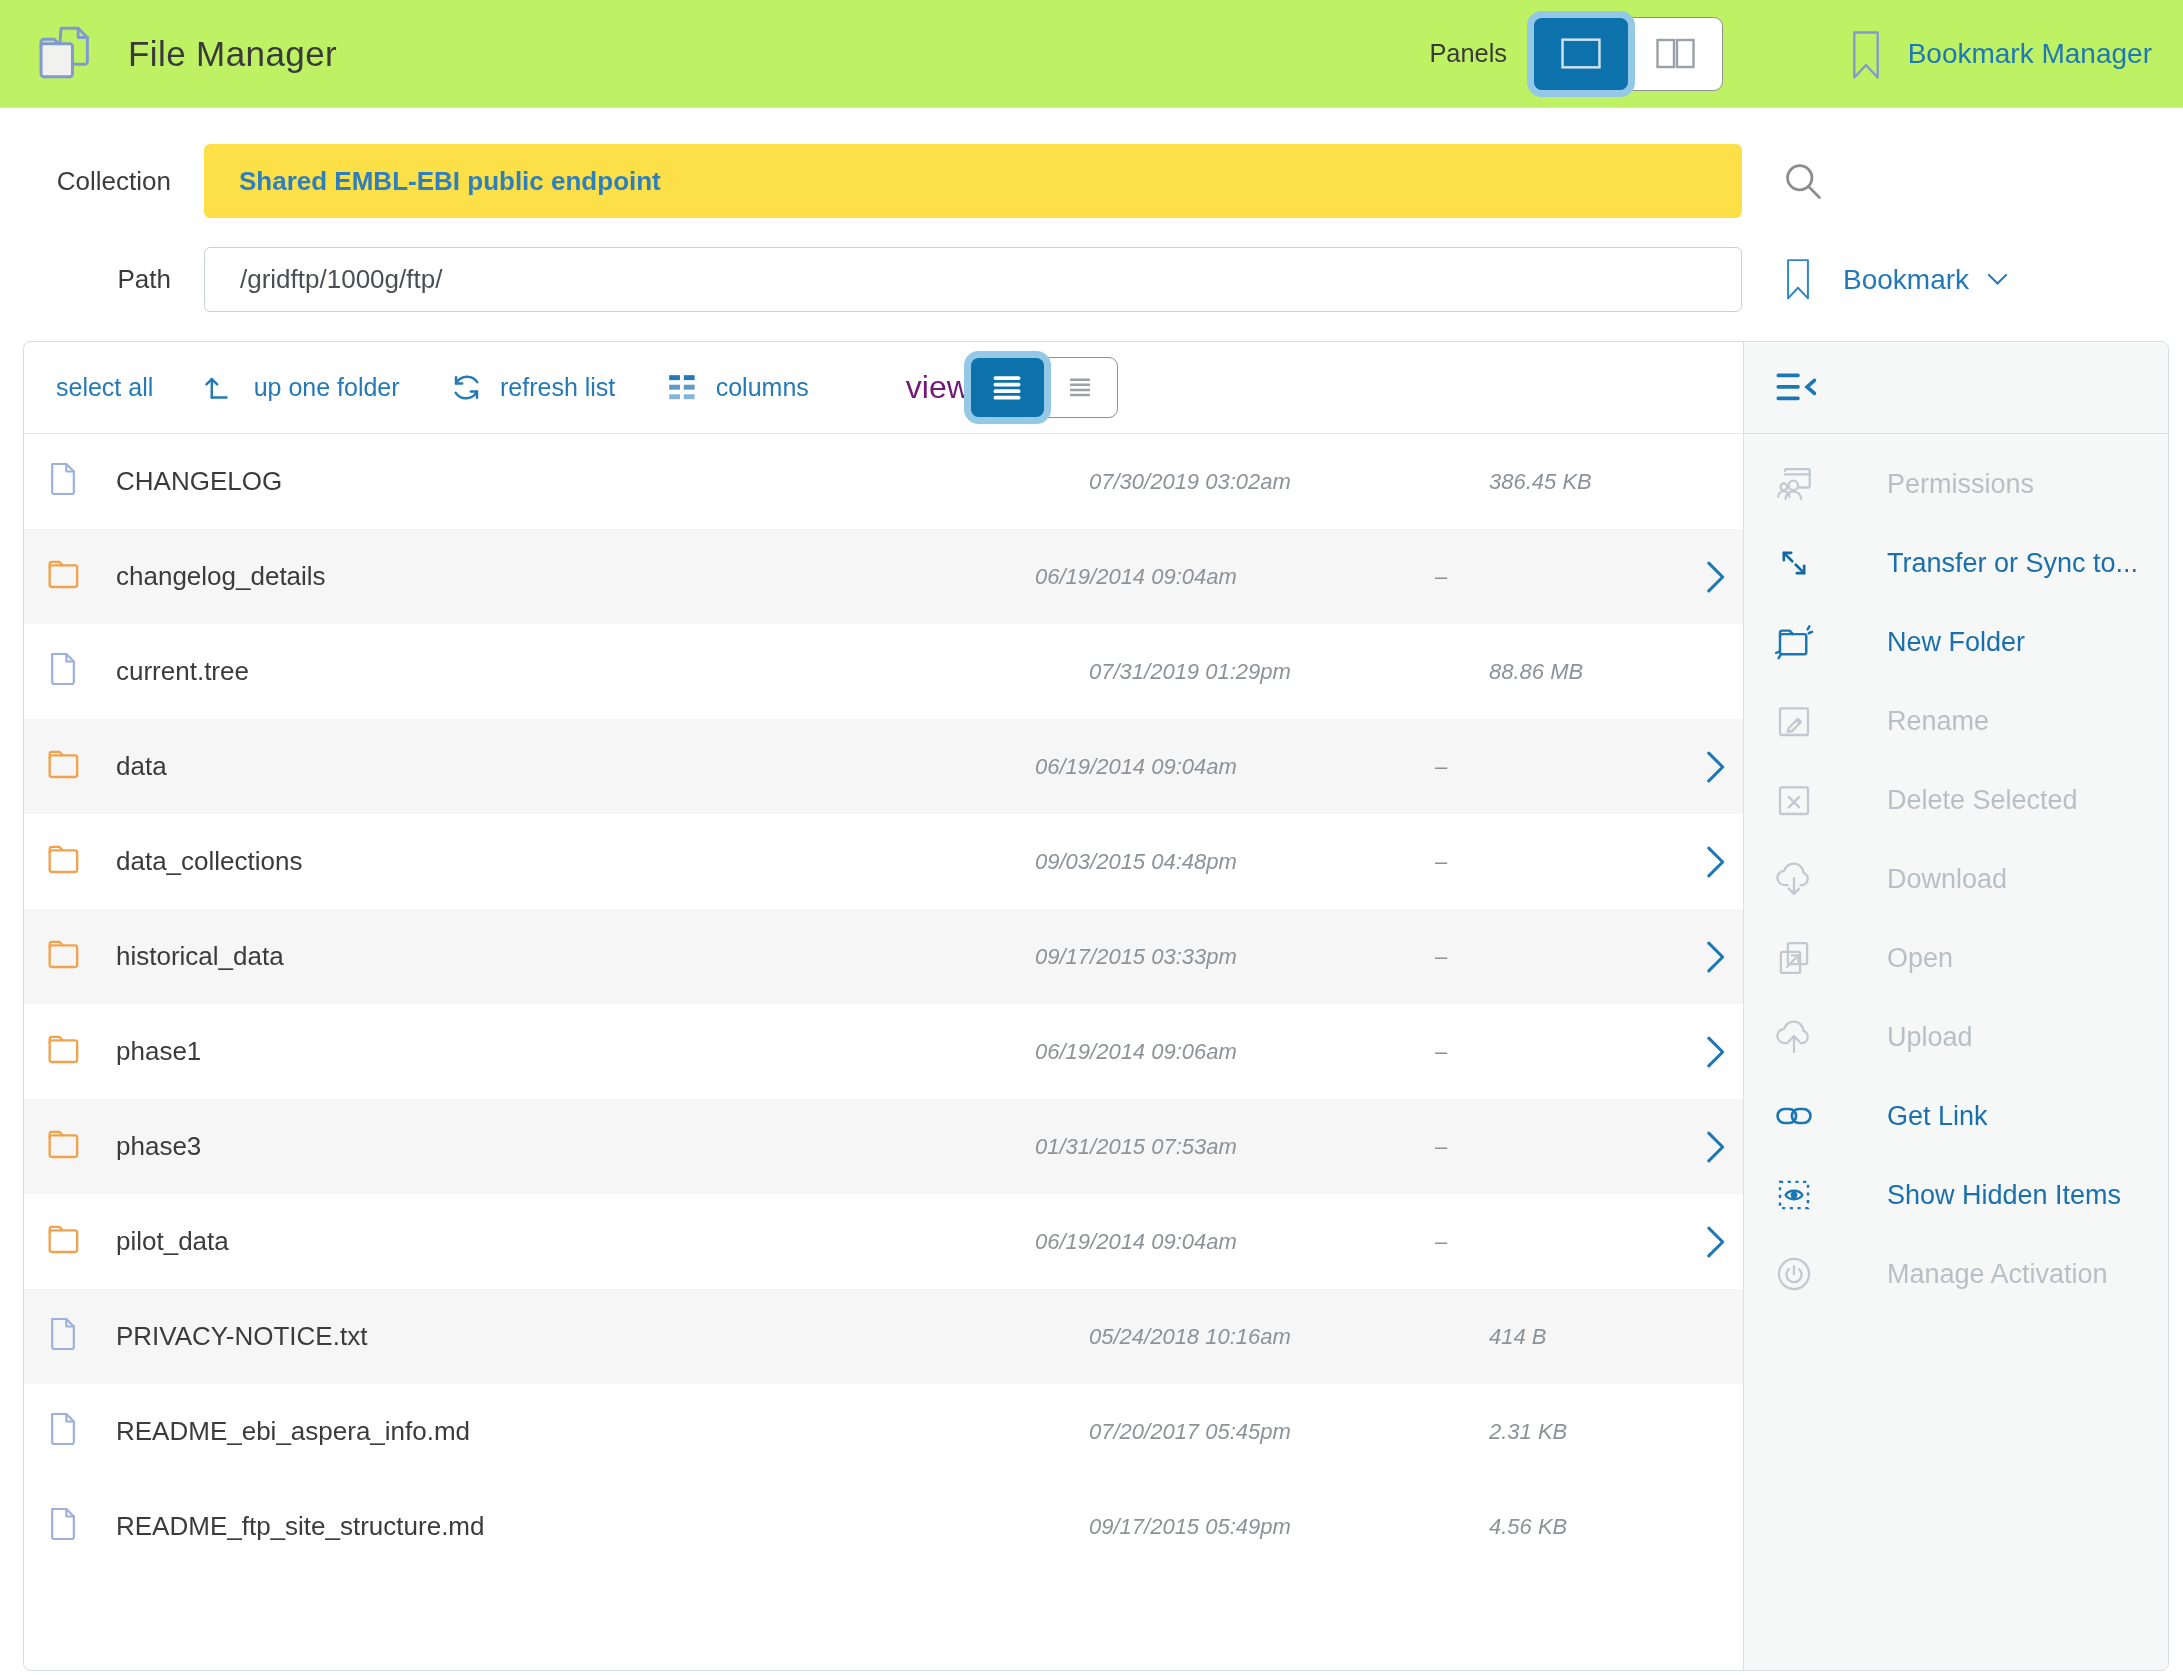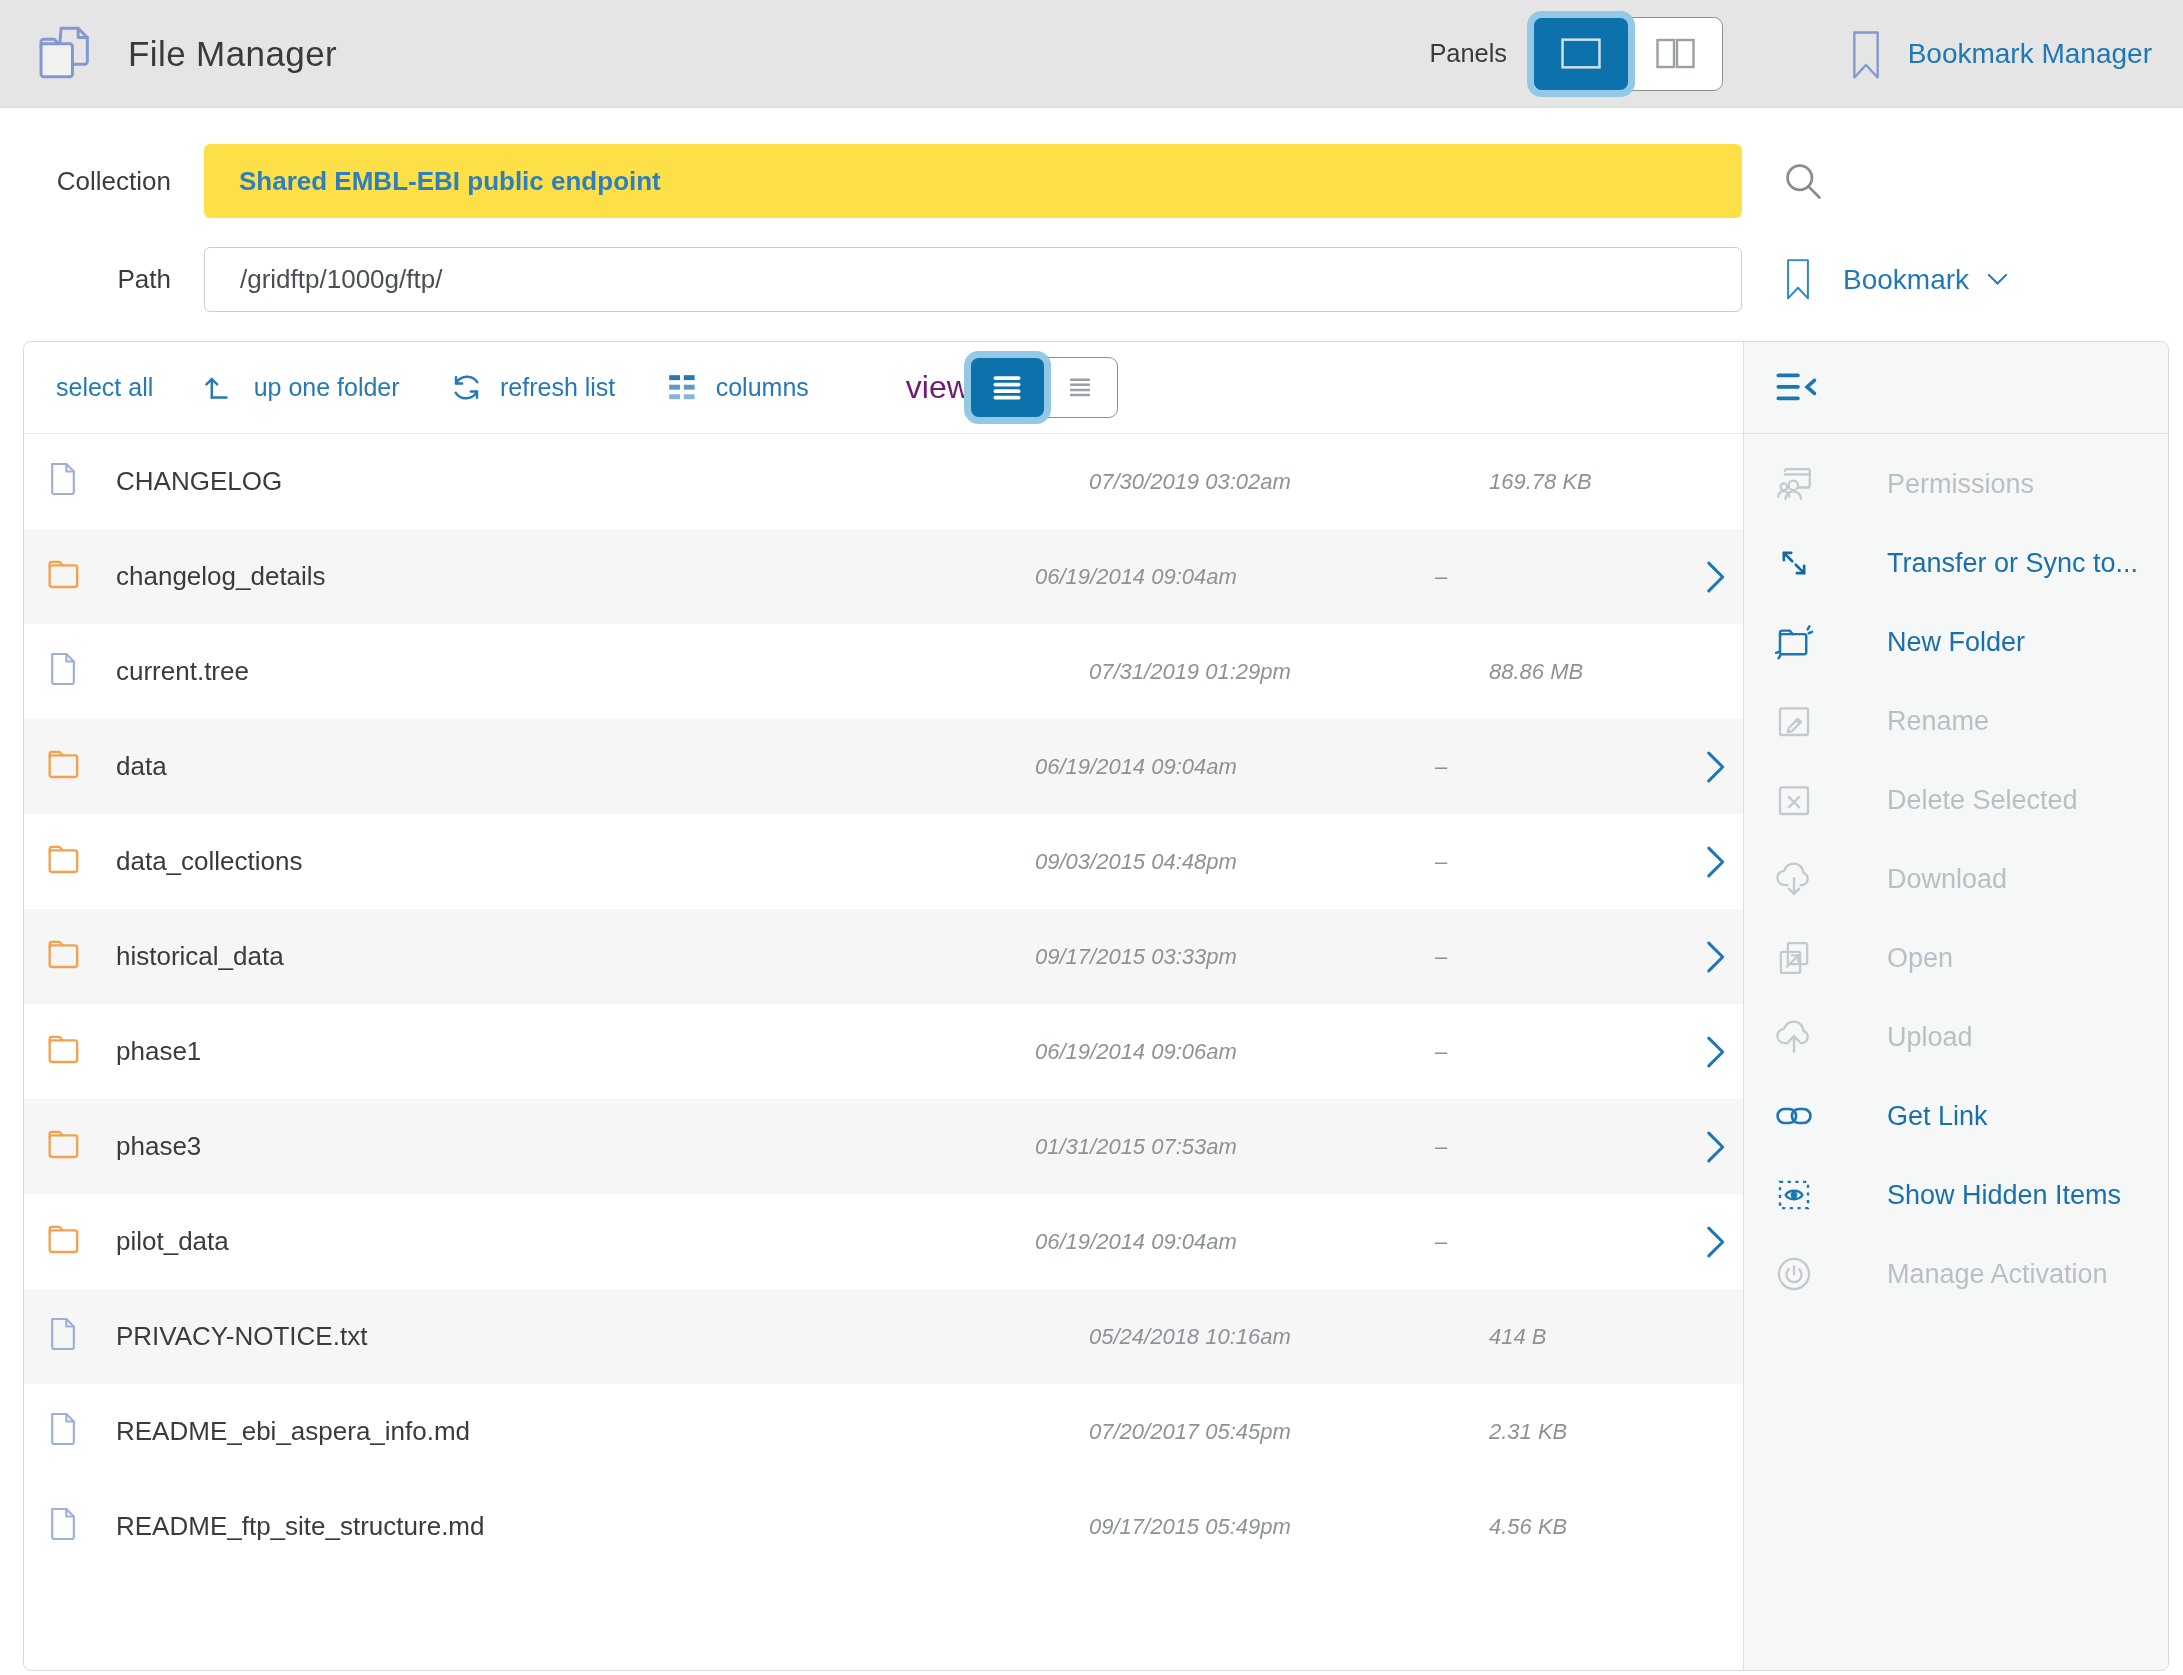--- a/index.html
+++ b/index.html
@@ -1,21 +1,21 @@
 <!DOCTYPE html>
 <html style="font-size:12.3px"><head>
 <meta charset="utf-8">
 <style>
   * { box-sizing: border-box; margin: 0; padding: 0; }
   html,body { background:#fff; }
   body { font-family:"Liberation Sans", sans-serif; color:#3c4043; }
   .app { position:relative; width:2183px; height:1676px; background:#fff; overflow:hidden; }
 
   
-  .hdr { height:108px; background:#e5e5e5; border-bottom:1.5px solid #dcdcda;
+  .hdr { height:108px; background:#bef264; border-bottom:1.5px solid #dcdcda;
          display:flex; align-items:center; padding:0 31px 0 34px; }
   .hdr-logo { width:65px; height:65px; margin-right:29px; flex:0 0 auto; }
   .hdr-title { font-size:35px; font-weight:400; color:#3a3a3a; letter-spacing:0.4px; }
   .hdr-right { margin-left:auto; display:flex; align-items:center; }
   .panels-label { font-size:25.4px; color:#3a3a3a; margin-right:26px; }
   .toggle { display:flex; border:1.5px solid #8f8f8f; border-radius:9.2px; background:#fff; position:relative; }
   .toggle .tbtn { width:94px; height:72px; display:flex; align-items:center; justify-content:center; border-radius:7.7px; }
   .toggle .tbtn.active { background:#0d72ab; box-shadow:0 0 0 7px #93c8e6; }
   .view-toggle .tbtn { width:73px; height:59px; }
   .bm-mgr { display:flex; align-items:center; margin-left:123px; cursor:pointer; }
@@ -217,21 +217,21 @@
       <div class="rows">
           <div class="row">
     <span class="cell-icon">
               <svg viewBox="0 0 24 24" fill="none" stroke="#9db0d9" stroke-width="1.3" stroke-linejoin="round" stroke-linecap="round">
                 <path d="M5.5 3 H14 L18.5 7.5 V19.8 a1.2 1.2 0 0 1 -1.2 1.2 H6.7 a1.2 1.2 0 0 1 -1.2 -1.2 Z"></path>
                 <path d="M14 3 V7.5 H18.5"></path>
               </svg>
             </span>
     <span class="cell-name">CHANGELOG</span>
     <span class="cell-date">07/30/2019 03:02am</span>
-    <span class="cell-size">169.78 KB</span>
+    <span class="cell-size">386.45 KB</span>
 
   </div>
           <div class="row alt">
     <span class="cell-icon">
               <svg viewBox="0 0 24 24" fill="none" stroke="#f2a24e" stroke-width="1.4" stroke-linejoin="round" stroke-linecap="round">
                 <path d="M4 8 V6 a1.3 1.3 0 0 1 1.3 -1.3 h4.5 l1.9 2.1"></path>
                 <rect x="4" y="6.8" width="16.5" height="13" rx="1.3"></rect>
               </svg>
             </span>
     <span class="cell-name">changelog_details</span>

